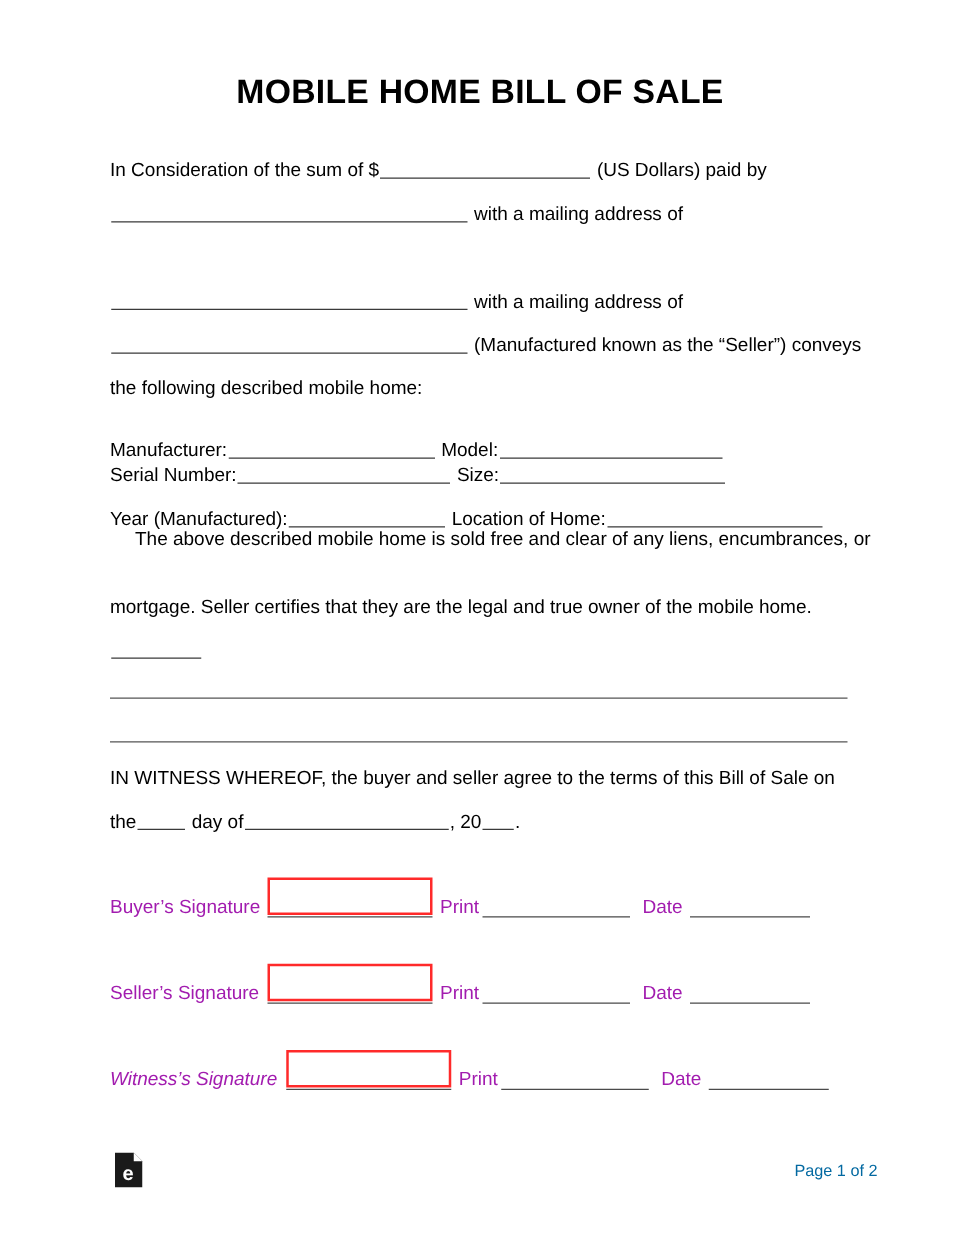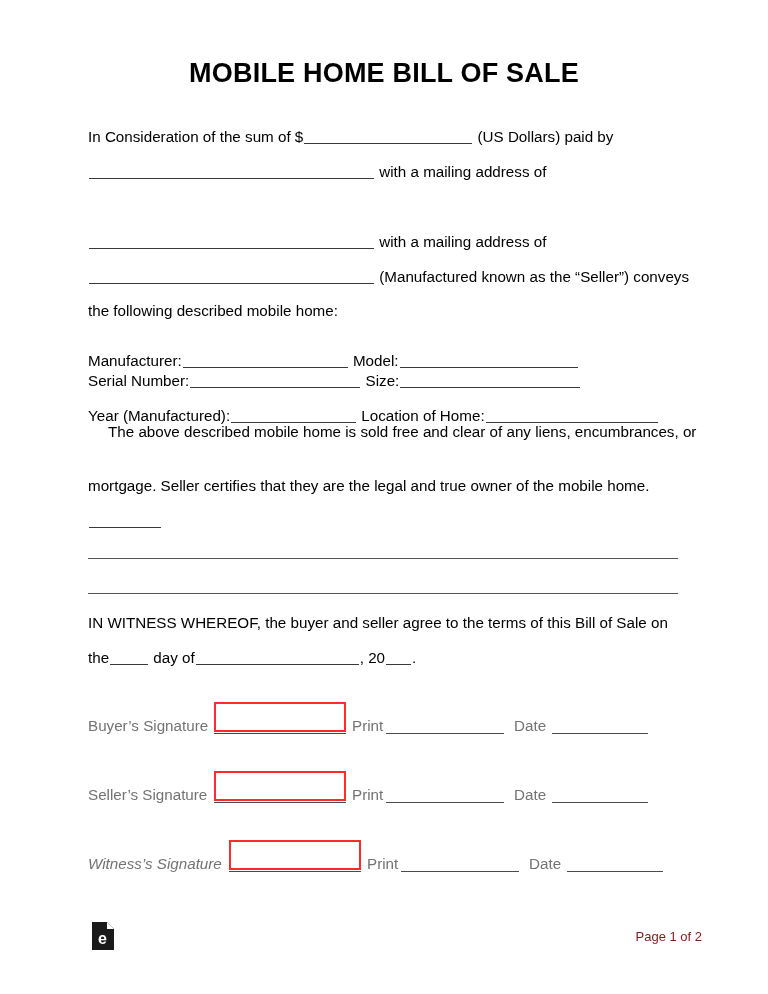--- a/index.html
+++ b/index.html
@@ -63,21 +63,21 @@
     height: 0;
     border-bottom: 1.4px solid #555555;
   }
 
   
   .sigrow {
     position: absolute;
     left: 88px;
     font-size: 15.2px;
     white-space: nowrap;
-    color: #737373;
+    color: #a21caf;
   }
   .sigline {
     position: absolute;
     height: 0;
     border-bottom: 1.6px solid #4a4a4a;
   }
   .redbox {
     position: absolute;
     border: 2px solid #ff2a2a;
     background: transparent;
@@ -90,21 +90,21 @@
     left: 92px;
     top: 922px;
     width: 22px;
     height: 28px;
   }
   .page-num {
     position: absolute;
     right: 66px;
     top: 929px;
     font-size: 13px;
-    color: #7f1d1d;
+    color: #0369a1;
     white-space: nowrap;
   }
 </style>
 </head>
 <body>
 
 <div class="page">
 
   <div class="title">MOBILE HOME BILL OF SALE</div>
 

